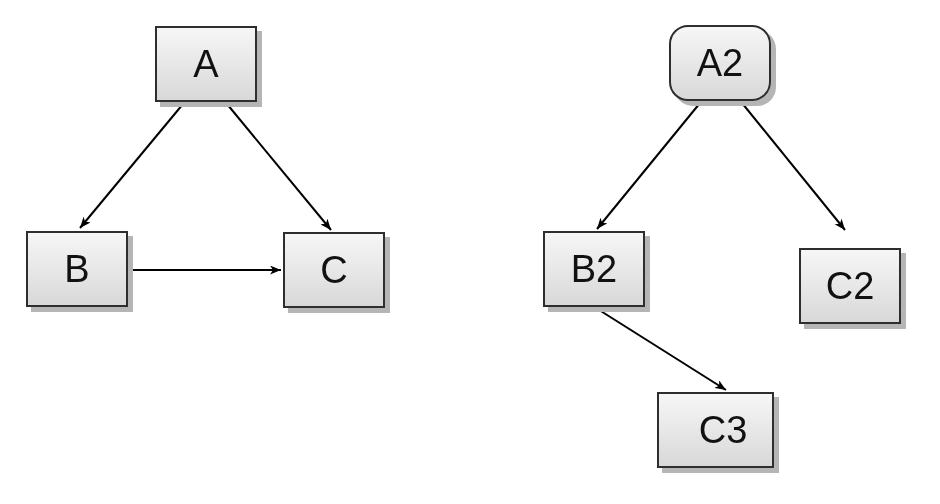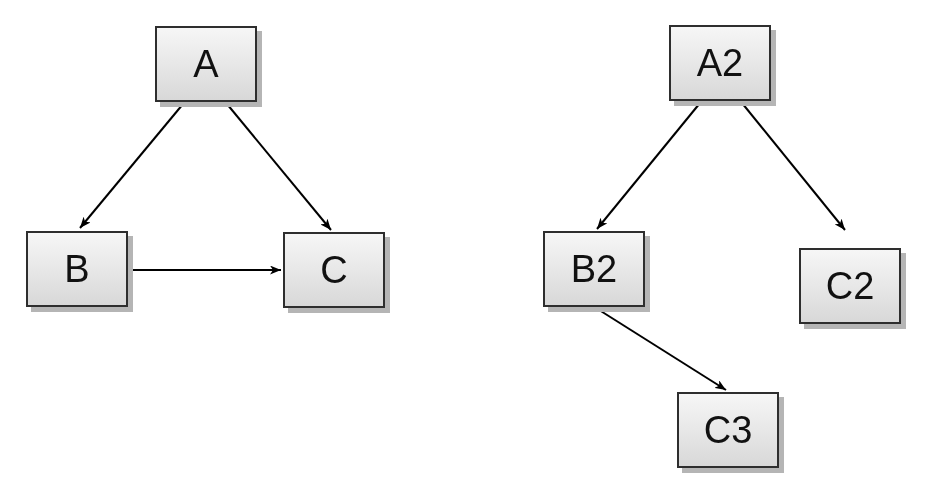--- a/index.html
+++ b/index.html
@@ -38,24 +38,24 @@
     font-size: 38px;
     color: #111111;
     line-height: 1;
     letter-spacing: 0px;
   }
   
   .node-a  { left: 155px; top: 26px;  }
   .node-b  { left: 26px;  top: 231px; }
   .node-c  { left: 283px; top: 232px; }
   
-  .node-a2 { left: 669px; top: 25px;  }
+  .node-a2 { left: 669px; top: 25px; border-radius: 19px;  }
   .node-b2 { left: 543px; top: 231px; text-align: right; }
   .node-c2 { left: 799px; top: 248px; }
-  .node-c3 { left: 677px; top: 392px; }
+  .node-c3 { left: 657px; top: 392px; padding-left: 15px; }
   .edge-line {
     stroke: #000000;
     stroke-width: 2;
     fill: none;
   }
 </style>
 </head>
 <body>
 
 <div class="canvas">

